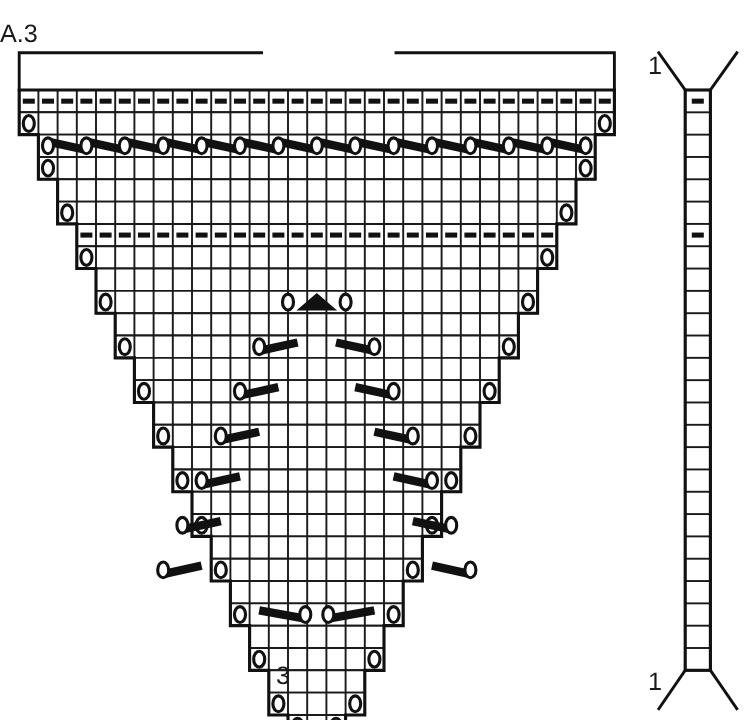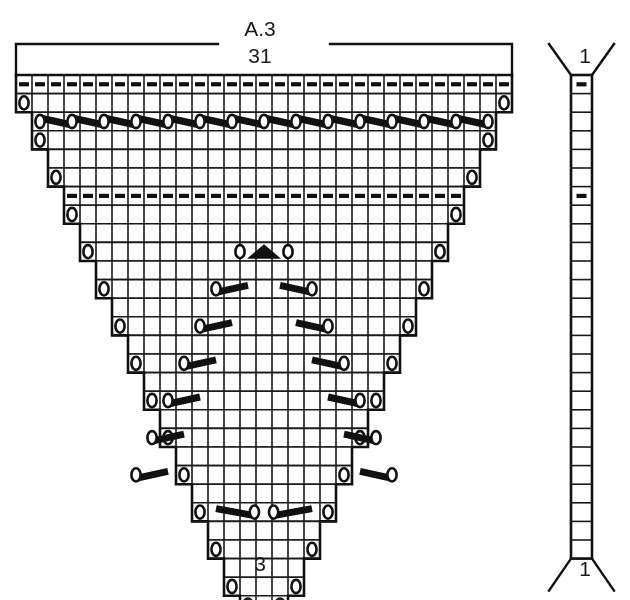--- a/index.html
+++ b/index.html
@@ -4,40 +4,39 @@
 <style>
   html,body{margin:0;padding:0;}
   body{
     width:630px;height:600px;background:#ffffff;
     font-family:"Liberation Sans", sans-serif;
     color:#000;overflow:hidden;position:relative;
   }
   #root{position:absolute;left:0;top:0;width:630px;height:600px;}
   .lbl{
     position:absolute;font-size:21px;line-height:21px;color:#1a1a1a;
-    white-space:nowrap;text-align:center;
+    white-space:nowrap;text-align:left;
   }
   svg{display:block;}
   .gridline{stroke:#1a1a1a;stroke-width:1.6;fill:none;}
   .outline{stroke:#111;stroke-width:2.6;fill:none;stroke-linecap:square;}
   .cellbg{fill:#ffffff;}
   .purl{fill:#111;}
   .yo{fill:#ffffff;stroke:#111;stroke-width:2.6;}
   .bar{stroke:#111;stroke-width:7;stroke-linecap:butt;}
   .tri{fill:#111;}
   .bracket{stroke:#111;stroke-width:2.4;fill:none;stroke-linecap:square;}
 </style>
 </head>
 <body>
 
 <div id="root">
 
   <div class="lbl" style="left:0;top:18px;width:520px;">A.3</div>
 
-  <div class="lbl" style="left:0;top:45px;width:520px;">31</div>
 
   <div class="lbl" style="left:230px;top:553px;width:60px;">3</div>
 
 
   <div class="lbl" style="left:540px;top:45px;width:90px;">1</div>
 
   <div class="lbl" style="left:540px;top:558px;width:90px;">1</div>
 
   <svg id="vec" width="630" height="600" viewBox="0 0 630 600">
       <g>

